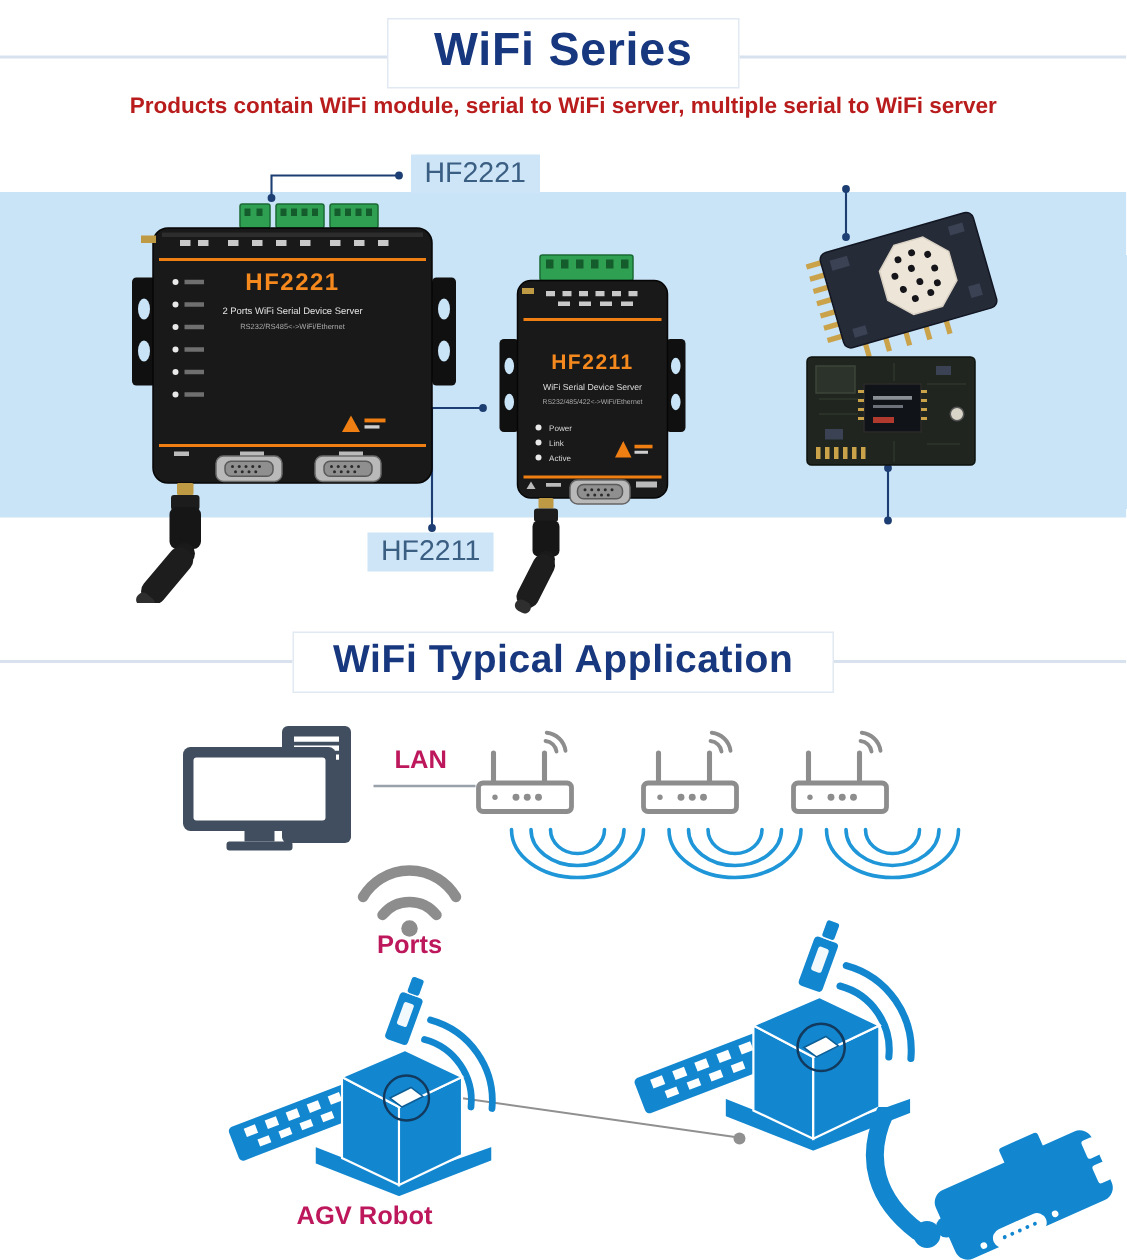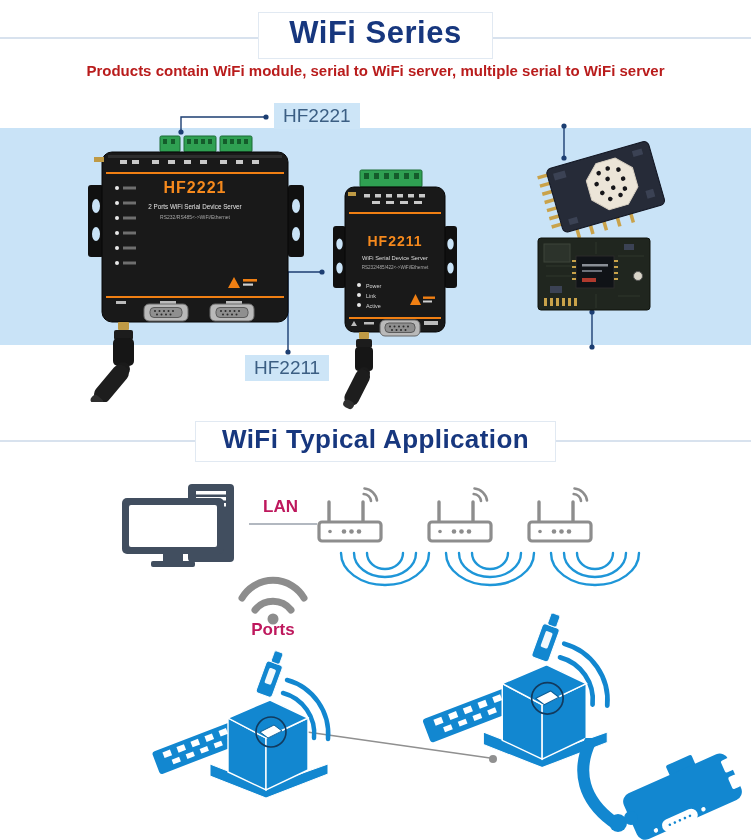--- a/index.html
+++ b/index.html
@@ -452,20 +452,21 @@
 
   <div class="dlabel" style="left:243px;top:620px;width:60px;text-align:center;">Ports</div>
 
   <svg class="abs-svg" style="left:148px;top:646px;" width="190" height="160" viewBox="0 0 190 160">
       <use href="#agv-shape"></use>
     </svg>
   <svg class="abs-svg" style="left:418px;top:608px;" width="200" height="168" viewBox="0 0 190 160">
       <use href="#agv-shape"></use>
     </svg>
 
+  <div class="dlabel" style="left:168px;top:801px;width:150px;text-align:center;">AGV Robot</div>
 
   <svg class="abs-svg" style="left:532px;top:738px;" width="215" height="102" viewBox="0 0 215 102">
     <g transform="rotate(-24 150 60)">
       <rect x="148" y="24" width="28" height="12" rx="2" fill="#1287d0"></rect>
       <rect x="94" y="34" width="114" height="50" rx="9" fill="#1287d0"></rect>
       <rect x="120" y="73" width="38" height="13" rx="6.5" fill="#ffffff"></rect>
       <g fill="#1287d0">
         <circle cx="128" cy="79.5" r="1.3"></circle>
           <circle cx="133.5" cy="79.5" r="1.3"></circle>
           <circle cx="139" cy="79.5" r="1.3"></circle>

